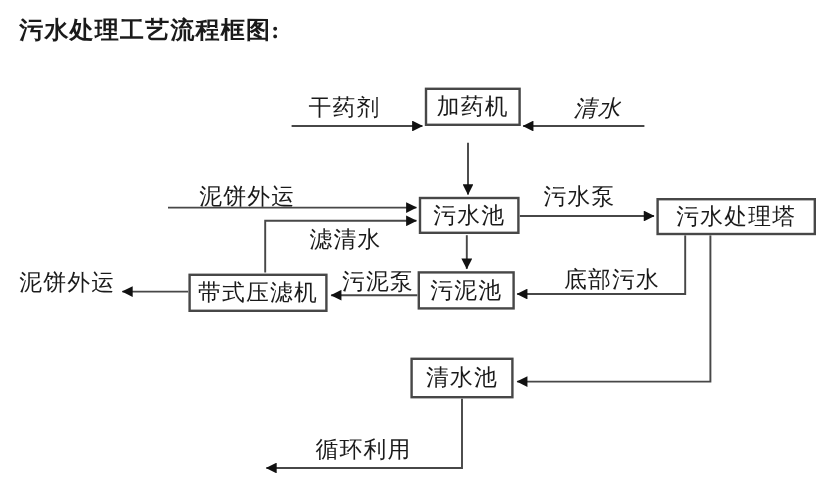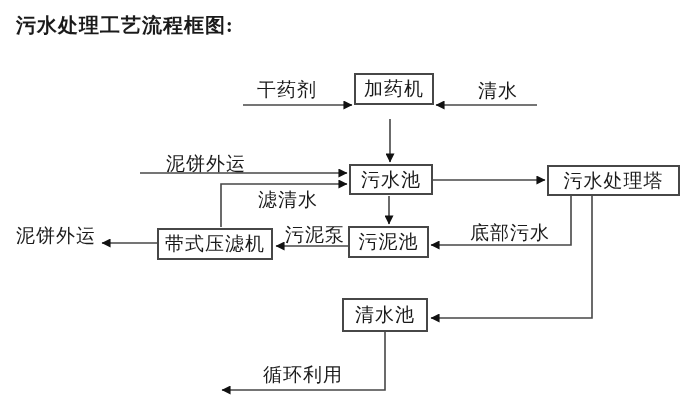--- a/index.html
+++ b/index.html
@@ -57,21 +57,22 @@
   </svg>
 
   <div class="node" style="left:354px;top:73px;width:80px;height:32px;">加药机</div>
   <div class="node" style="left:349px;top:164px;width:84px;height:31px;">污水池</div>
   <div class="node" style="left:547px;top:165px;width:133px;height:31px;">污水处理塔</div>
   <div class="node" style="left:157px;top:228px;width:116px;height:32px;">带式压滤机</div>
   <div class="node" style="left:348px;top:226px;width:81px;height:32px;">污泥池</div>
   <div class="node" style="left:342px;top:298px;width:86px;height:34px;">清水池</div>
 
   <div class="flabel" style="left:257px;top:77px;">干药剂</div>
-  <div class="flabel" style="left:478px;top:78px;">清水</div>
+  <div class="flabel" style="left:478px;top:78px;font-style:italic;">清水</div>
   <div class="flabel" style="left:166px;top:151px;">泥饼外运</div>
+  <div class="flabel" style="left:453px;top:151px;">污水泵</div>
   <div class="flabel" style="left:258px;top:187px;">滤清水</div>
   <div class="flabel" style="left:285px;top:222px;">污泥泵</div>
   <div class="flabel" style="left:470px;top:220px;">底部污水</div>
   <div class="flabel" style="left:16px;top:223px;">泥饼外运</div>
   <div class="flabel" style="left:263px;top:362px;text-align:right;">循环利用</div>
 
 </div>
 
 </body></html>

